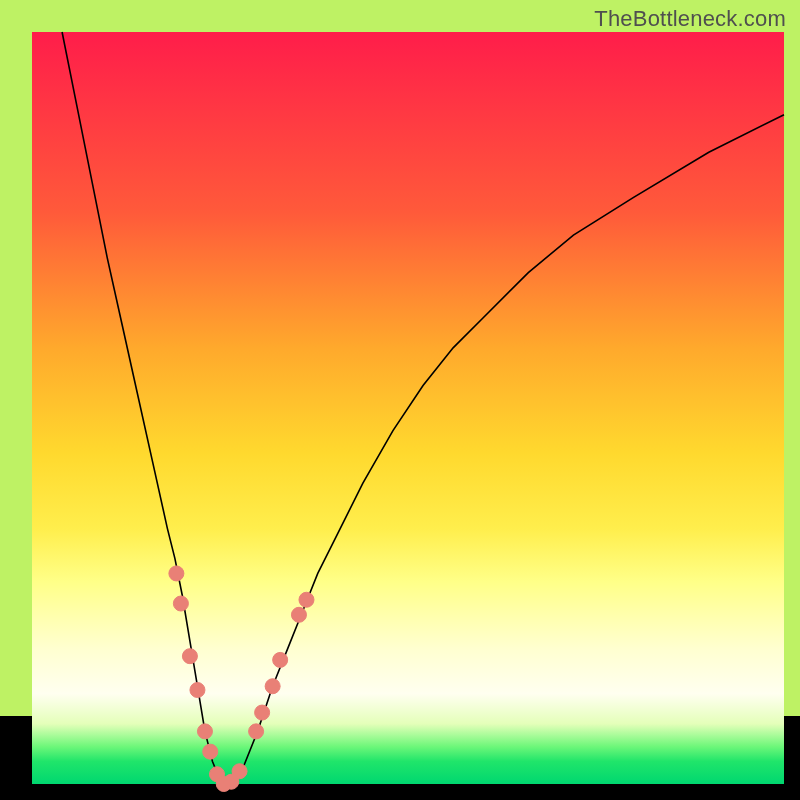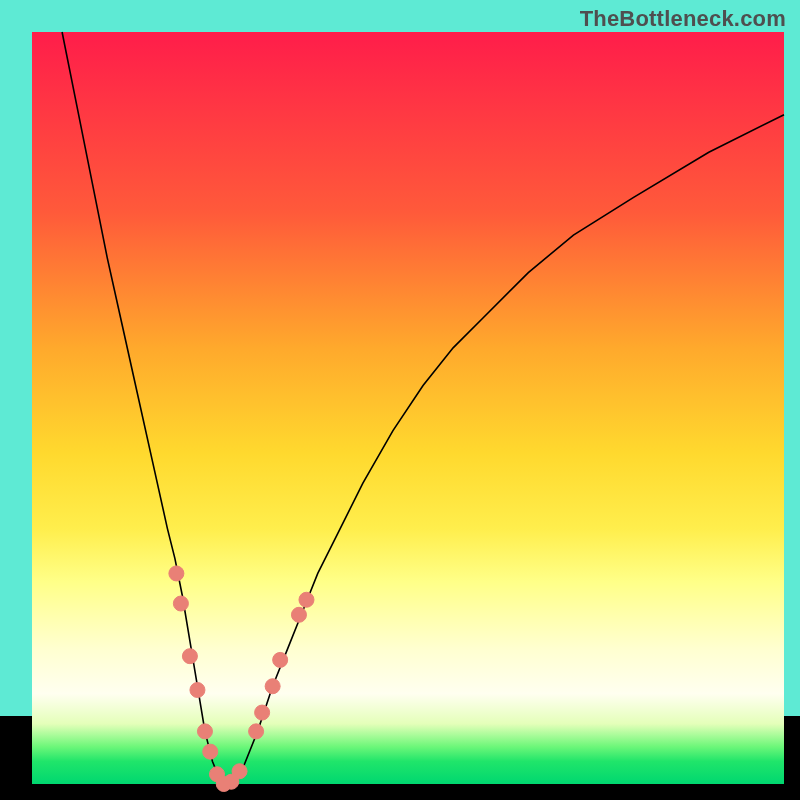--- a/index.html
+++ b/index.html
@@ -8,22 +8,21 @@
     width: 800px;
     height: 800px;
     overflow: hidden;
     background: #000;
     font-family: Arial, Helvetica, sans-serif;
   }
   .stage {
     position: relative;
     width: 800px;
     height: 716px;
-    background: #5eead4;
-    font-weight: bold;
+    background: #bef264;
   }
   .plot-area {
     position: absolute;
     left: 32px;
     top: 32px;
     width: 752px;
     height: 752px;
     
     background: linear-gradient(to bottom,
       #ff1d4a 0%,

